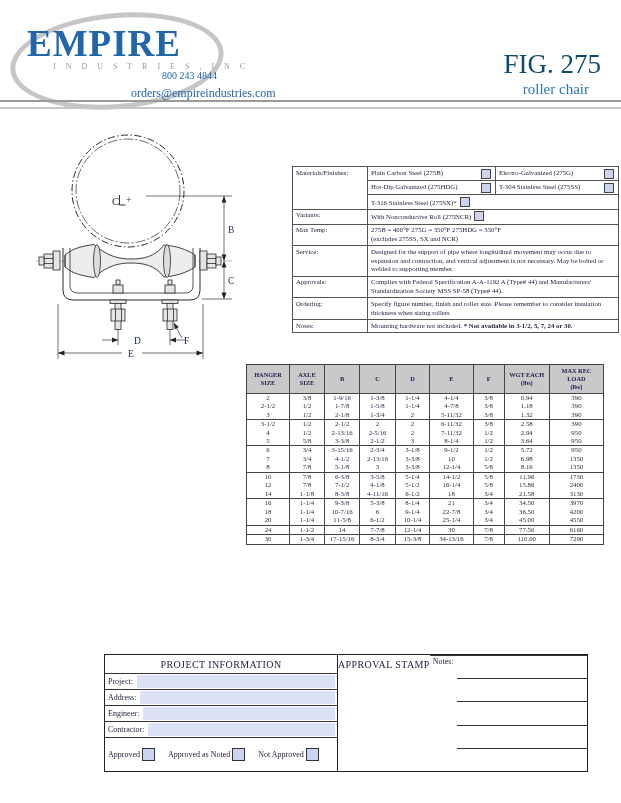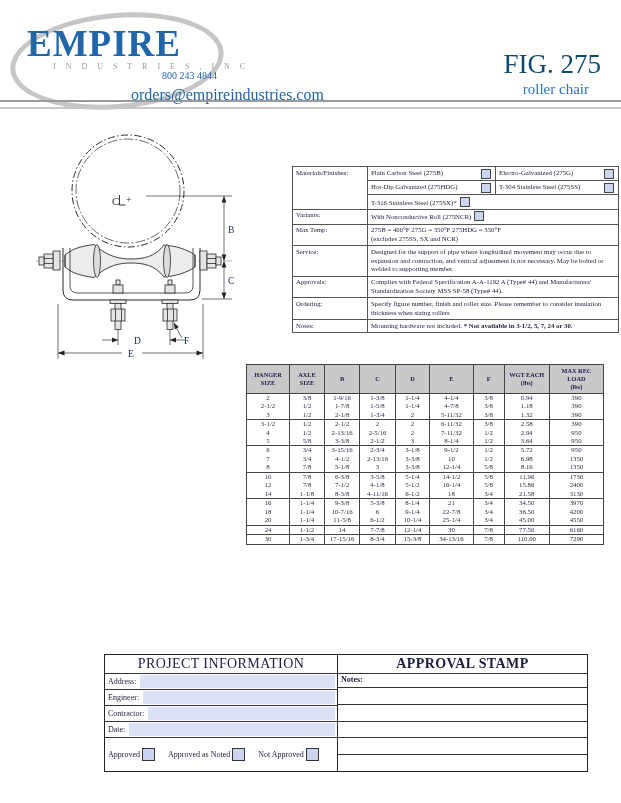--- a/index.html
+++ b/index.html
@@ -3,21 +3,21 @@
 <meta charset="utf-8">
 <style>
   html,body{margin:0;padding:0;background:#fff;}
   body{width:621px;height:803px;position:relative;font-family:"Liberation Serif",serif;color:#1d1d3c;overflow:hidden;}
 
   
   .logo-ellipse{position:absolute;left:10px;top:13px;width:204px;height:86px;border:5px solid #c6c6c6;border-radius:50%;transform:rotate(-5deg);}
   .logo-name{position:absolute;left:27px;top:22px;font-size:37px;font-weight:bold;color:#2166a9;letter-spacing:1px;}
   .logo-sub{position:absolute;left:53px;top:62px;font-size:8px;letter-spacing:4px;color:#9a9a9a;}
   .phone{position:absolute;left:162px;top:70px;font-size:10px;color:#2166a9;}
-  .email{position:absolute;left:131px;top:86px;font-size:16px;color:#2166a9;}
+  .email{position:absolute;left:131px;top:86px;font-size:12px;color:#2166a9;}
   .fig-title{position:absolute;right:20px;top:49px;font-size:27px;color:#0c4a6e;}
   .fig-sub{position:absolute;right:32px;top:81px;font-size:15px;color:#2e74b8;}
   .rule1{position:absolute;left:0;top:100px;width:621px;height:2px;background:#9a9a9a;}
   .rule2{position:absolute;left:0;top:107px;width:621px;height:2px;background:#c7c7c7;}
 
   
   .drawing{position:absolute;left:28px;top:122px;}
 
   
   #spec-table{position:absolute;left:292px;top:166px;width:327px;border-collapse:collapse;font-size:6.8px;line-height:1.3;color:#1d1d3c;}
@@ -29,22 +29,22 @@
 
   
   #size-table{position:absolute;left:246px;top:364px;width:358px;border-collapse:collapse;font-size:6.8px;text-align:center;color:#2b2b45;border:1.4px solid #444;}
   #size-table th{background:#c9c9c9;border:1px solid #444;font-size:6.3px;color:#1c1c4e;padding:2px 1px;line-height:1.25;white-space:pre-line;font-weight:bold;}
   #size-table td{border-left:1px solid #444;border-right:1px solid #444;padding:0 1px;line-height:1.25;}
   #size-table tbody{border-top:1.4px solid #444;}
 
   
   #form{position:absolute;left:104px;top:654px;width:484px;height:118px;border:1.5px solid #222;display:flex;font-size:8px;box-sizing:border-box;}
   .form-left{width:233px;display:flex;flex-direction:column;border-right:1.2px solid #222;box-sizing:border-box;}
-  .form-right{flex:1;display:flex;flex-direction:column;font-weight:bold;}
-  .form-h{height:18px;display:flex;align-items:center;justify-content:center;font-size:14px;letter-spacing:.4px;color:#1d1d3c;}
+  .form-right{flex:1;display:flex;flex-direction:row;}
+  .form-h{height:18px;display:flex;align-items:center;justify-content:center;font-size:10px;letter-spacing:.4px;color:#1d1d3c;}
   .f-row{height:16px;border-top:1px solid #333;display:flex;align-items:center;padding:0 2px 0 3px;box-sizing:border-box;}
   .f-fill{flex:1;align-self:stretch;background:#dde1f6;margin:1px 0 1px 4px;}
   .appr-row{flex:1;border-top:1px solid #333;display:flex;align-items:center;padding-left:3px;}
   .appr-row span.lbl{margin-right:2px;}
   .fcb{width:11px;height:11px;background:#ccd4ef;border:1px solid #333;margin-right:13px;flex:0 0 auto;}
   .n-row{height:14px;border-top:1px solid #333;padding:1px 3px;box-sizing:border-box;}
   .b-row{flex:1;border-top:1px solid #333;}
 </style>
 </head>
 <body>
@@ -412,33 +412,33 @@
         <td>7290</td>
       </tr>
     </tbody>
   </table>
 
 <div id="form">
   <div class="form-left">
     <div class="form-h">PROJECT INFORMATION</div>
     <div id="form-fields">
         <div class="f-row">
+          <span>Project:</span>
+          <div class="f-fill"></div>
+        </div>
+        <div class="f-row">
           <span>Address:</span>
           <div class="f-fill"></div>
         </div>
         <div class="f-row">
           <span>Engineer:</span>
           <div class="f-fill"></div>
         </div>
         <div class="f-row">
           <span>Contractor:</span>
-          <div class="f-fill"></div>
-        </div>
-        <div class="f-row">
-          <span>Date:</span>
           <div class="f-fill"></div>
         </div>
       </div>
     <div class="appr-row" id="appr-row">
         <span class="lbl">Approved</span>
         <div class="fcb"></div>
         <span class="lbl">Approved as Noted</span>
         <div class="fcb"></div>
         <span class="lbl">Not Approved</span>
         <div class="fcb"></div>

